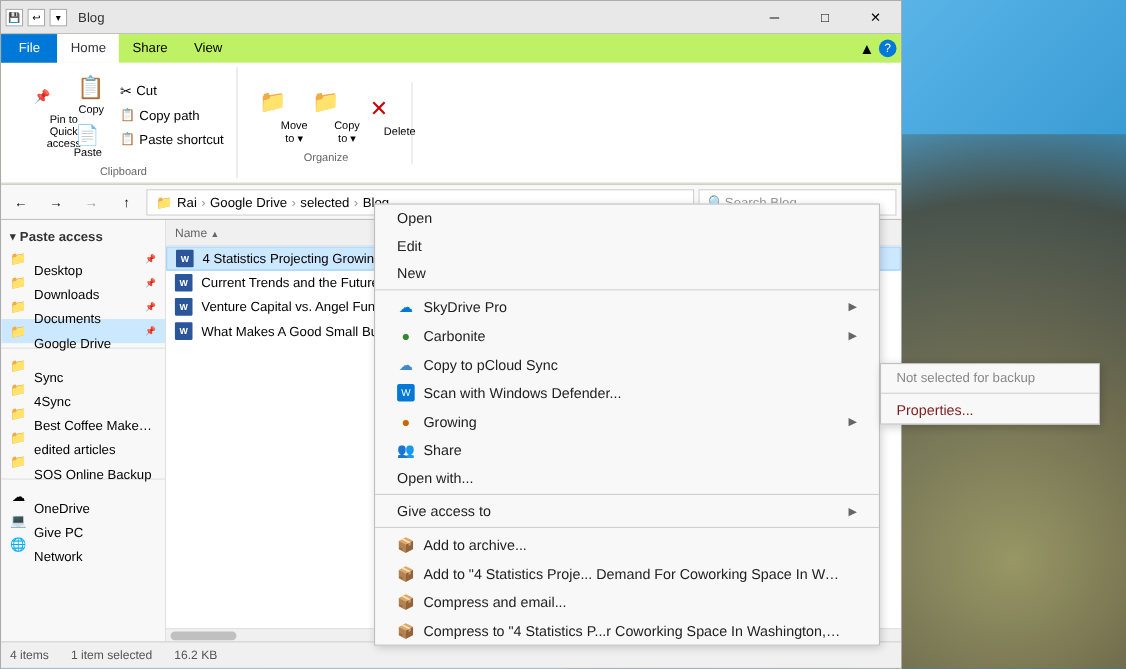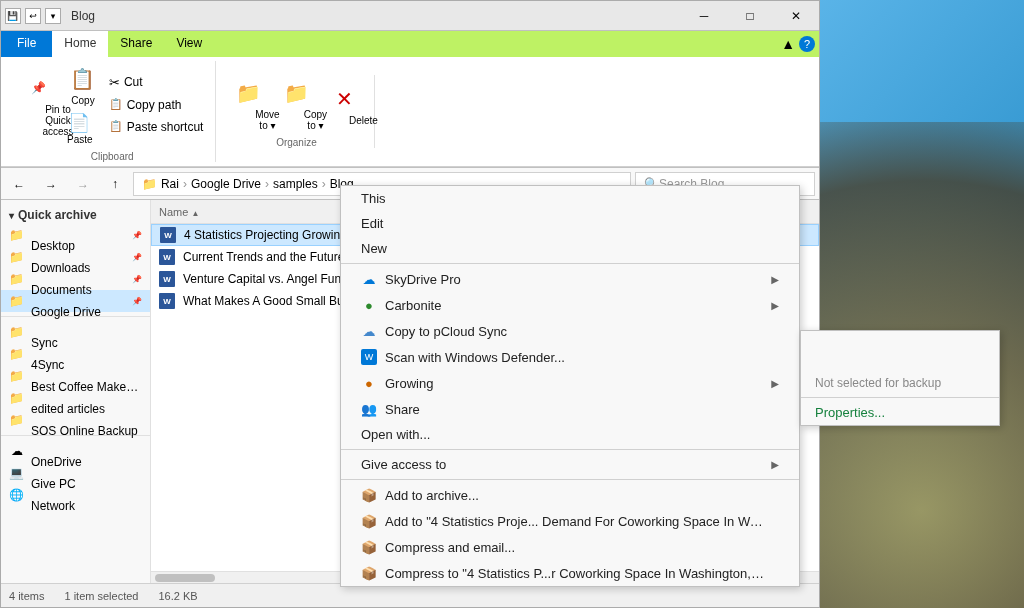--- a/index.html
+++ b/index.html
@@ -100,21 +100,21 @@
     .ctx-item .ctx-icon { width: 16px; height: 16px; display: flex; align-items: center; justify-content: center; flex-shrink: 0; }
     .ctx-divider { height: 1px; background: #d0d0d0; margin: 2px 0; }
     .ctx-item-left { display: flex; align-items: center; gap: 8px; }
 
     
     .sky-submenu {
       position: absolute; top: 330px; left: 800px; width: 200px;
       background: #f8f8f8; border: 1px solid #c0c0c0; box-shadow: 2px 2px 8px rgba(0,0,0,0.2);
       z-index: 101; font-size: 13px;
     }
-    .sky-item { padding: 5px 14px; cursor: pointer; color: #15803d; }
+    .sky-item { padding: 5px 14px; cursor: pointer; color: #7f1d1d; }
 
     
     .word-icon { width: 16px; height: 16px; background: #2b5699; color: #fff; font-size: 8px; font-weight: bold; display: flex; align-items: center; justify-content: center; border-radius: 1px; }
 
     
     .h-scrollbar { height: 12px; background: #f0f0f0; border-top: 1px solid #e0e0e0; display: flex; align-items: center; }
     .h-scroll-thumb { margin-left: 4px; width: 60px; height: 8px; background: #c0c0c0; border-radius: 4px; }
   </style>
 </head>
 <body>
@@ -213,33 +213,33 @@
     <div class="nav-btn">←</div>
     <div class="nav-btn">→</div>
     <div class="nav-btn" style="opacity:0.4;">→</div>
     <div class="nav-btn">↑</div>
     <div class="address-path">
       <span>📁</span>
       <span>Rai</span>
       <span class="path-sep">›</span>
       <span>Google Drive</span>
       <span class="path-sep">›</span>
-      <span>samples</span>
+      <span>selected</span>
       <span class="path-sep">›</span>
       <span>Blog</span>
     </div>
     <div class="search-box">
       🔍 <span>Search Blog</span>
     </div>
   </div>
 
   <div class="main">
 
     <div class="sidebar">
-      <div class="sidebar-header">Quick archive</div>
+      <div class="sidebar-header">Paste access</div>
       <div class="sidebar-item">
         <div class="icon">📁</div>
         <span class="label">Desktop</span>
         <span class="pin">📌</span>
       </div>
       <div class="sidebar-item">
         <div class="icon">📁</div>
         <span class="label">Downloads</span>
         <span class="pin">📌</span>
       </div>
@@ -319,21 +319,21 @@
 
   <div class="status-bar">
     <span>4 items</span>
     <span>1 item selected</span>
     <span>16.2 KB</span>
   </div>
 </div>
 
 <div class="context-menu">
   <div class="ctx-item">
-      <span>This</span>
+      <span>Open</span>
     </div>
   <div class="ctx-item">
       <span>Edit</span>
     </div>
   <div class="ctx-item">
       <span>New</span>
     </div>
   <div class="ctx-divider"></div>
   <div class="ctx-item has-sub">
     <div class="ctx-item-left">
@@ -390,16 +390,16 @@
     <span>Compress and email...</span>
   </div>
   <div class="ctx-item">
     <div class="ctx-icon">📦</div>
     <span style="overflow:hidden;text-overflow:ellipsis;white-space:nowrap;max-width:380px;">Compress to "4 Statistics P...r Coworking Space In Washington, DC.rar" and email</span>
   </div>
 
 </div>
 
 <div class="sky-submenu">
-  <div style="padding:5px 14px;color:#888;font-size:12px;margin-top:40px;">Not selected for backup</div>
+  <div style="padding:5px 14px;color:#888;font-size:12px;">Not selected for backup</div>
   <div class="ctx-divider"></div>
   <div class="sky-item">Properties...</div>
 </div>
 
 </body></html>

